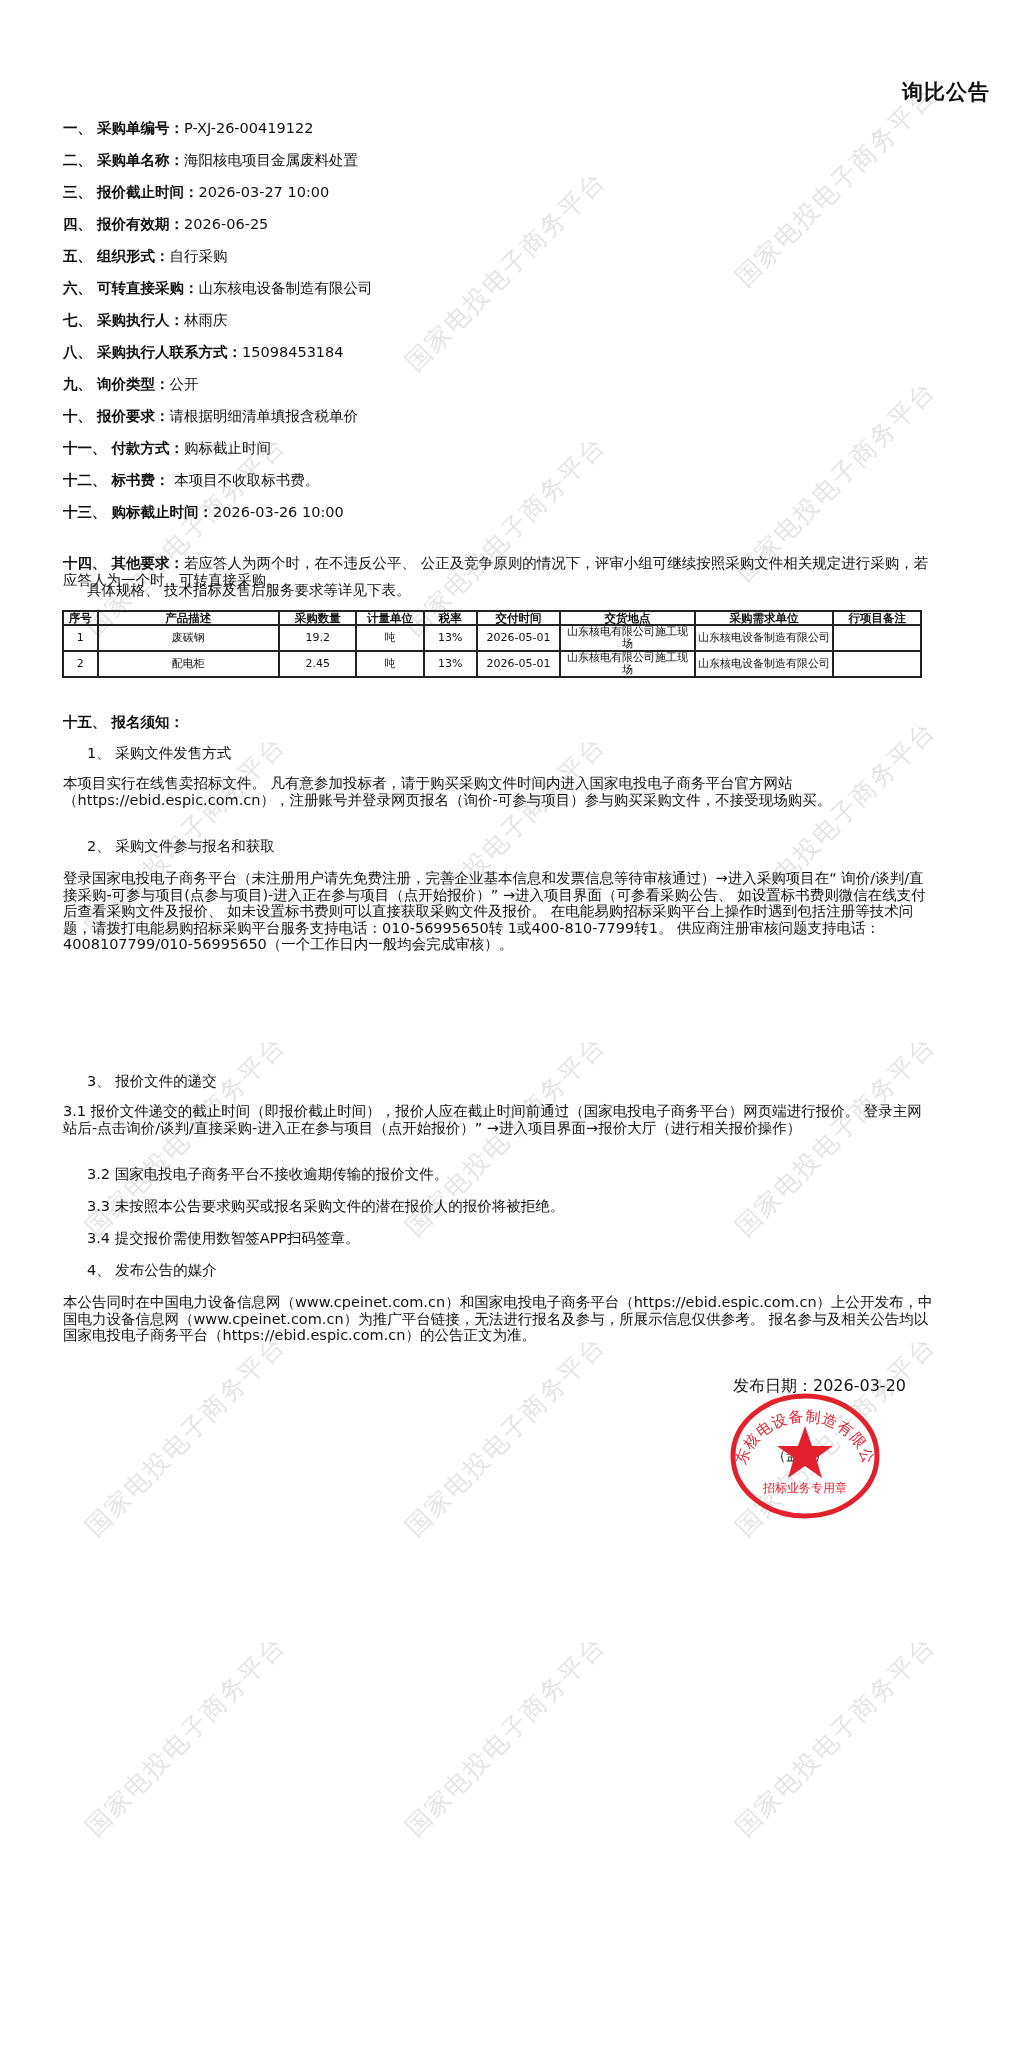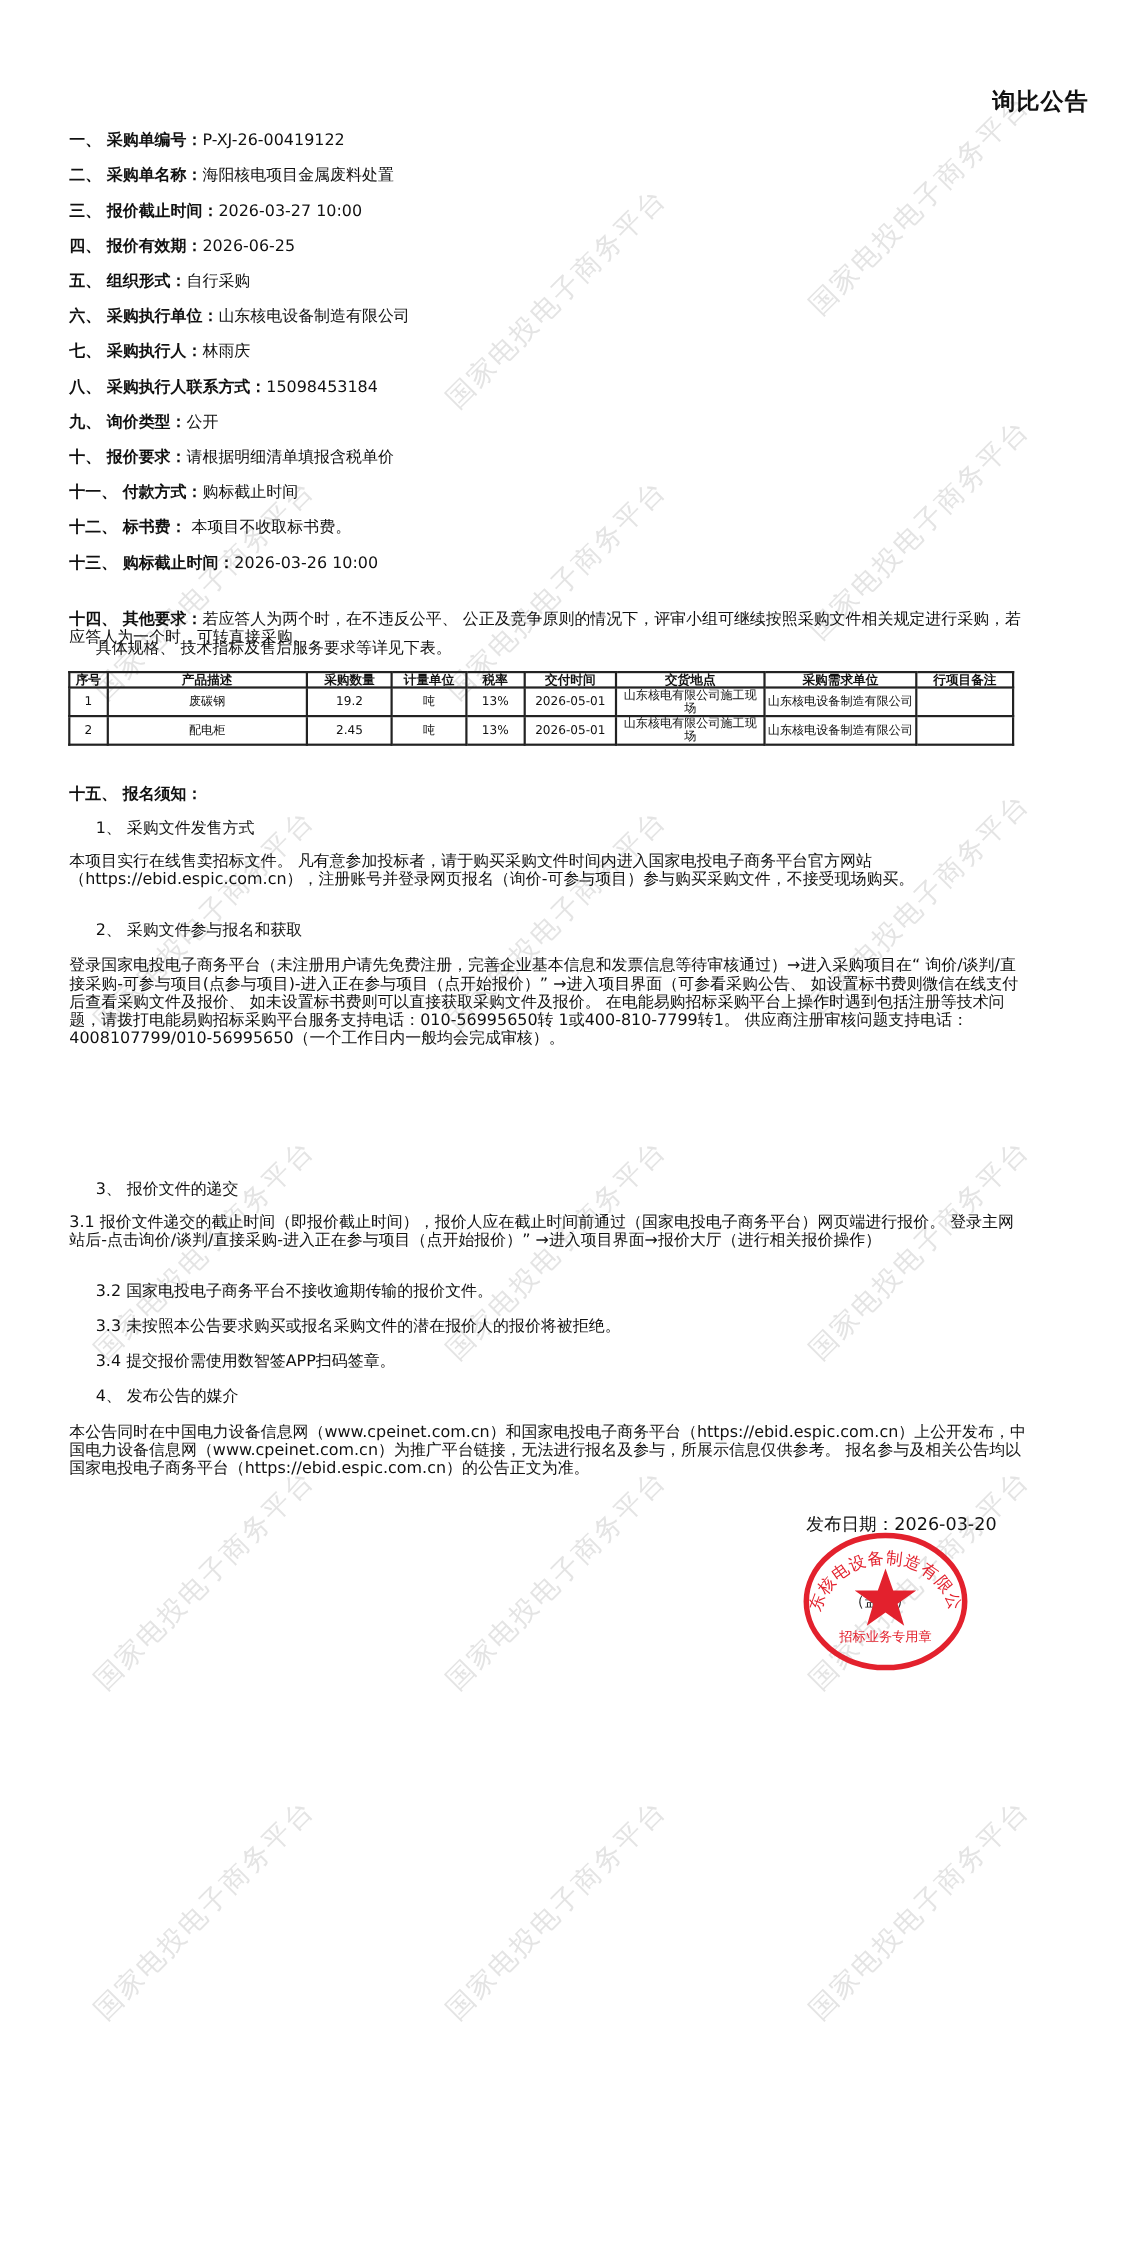--- a/index.html
+++ b/index.html
@@ -49,21 +49,21 @@
 </div>
 
 <div class="page">
   <div class="title">询比公告</div>
 
   <div class="field" style="top:119px"><span class="lbl">一、 采购单编号：</span><span>P-XJ-26-00419122</span></div>
   <div class="field" style="top:151px"><span class="lbl">二、 采购单名称：</span><span>海阳核电项目金属废料处置</span></div>
   <div class="field" style="top:183px"><span class="lbl">三、 报价截止时间：</span><span>2026-03-27 10:00</span></div>
   <div class="field" style="top:215px"><span class="lbl">四、 报价有效期：</span><span>2026-06-25</span></div>
   <div class="field" style="top:247px"><span class="lbl">五、 组织形式：</span><span>自行采购</span></div>
-  <div class="field" style="top:279px"><span class="lbl">六、 采购执行单位：</span><span>山东核电设备制造有限公司</span></div>
+  <div class="field" style="top:279px"><span class="lbl">六、 可转直接采购：</span><span>山东核电设备制造有限公司</span></div>
   <div class="field" style="top:311px"><span class="lbl">七、 采购执行人：</span><span>林雨庆</span></div>
   <div class="field" style="top:343px"><span class="lbl">八、 采购执行人联系方式：</span><span>15098453184</span></div>
   <div class="field" style="top:375px"><span class="lbl">九、 询价类型：</span><span>公开</span></div>
   <div class="field" style="top:407px"><span class="lbl">十、 报价要求：</span><span>请根据明细清单填报含税单价</span></div>
   <div class="field" style="top:439px"><span class="lbl">十一、 付款方式：</span><span>购标截止时间</span></div>
   <div class="field" style="top:471px"><span class="lbl">十二、 标书费：</span><span> 本项目不收取标书费。</span></div>
   <div class="field" style="top:503px"><span class="lbl">十三、 购标截止时间：</span><span>2026-03-26 10:00</span></div>
 
   <div class="para" style="top:555px"><span class="lbl" style="font-weight:bold">十四、 其他要求：</span><span>若应答人为两个时，在不违反公平、 公正及竞争原则的情况下，评审小组可继续按照采购文件相关规定进行采购，若应答人为一个时，可转直接采购。</span></div>
 

